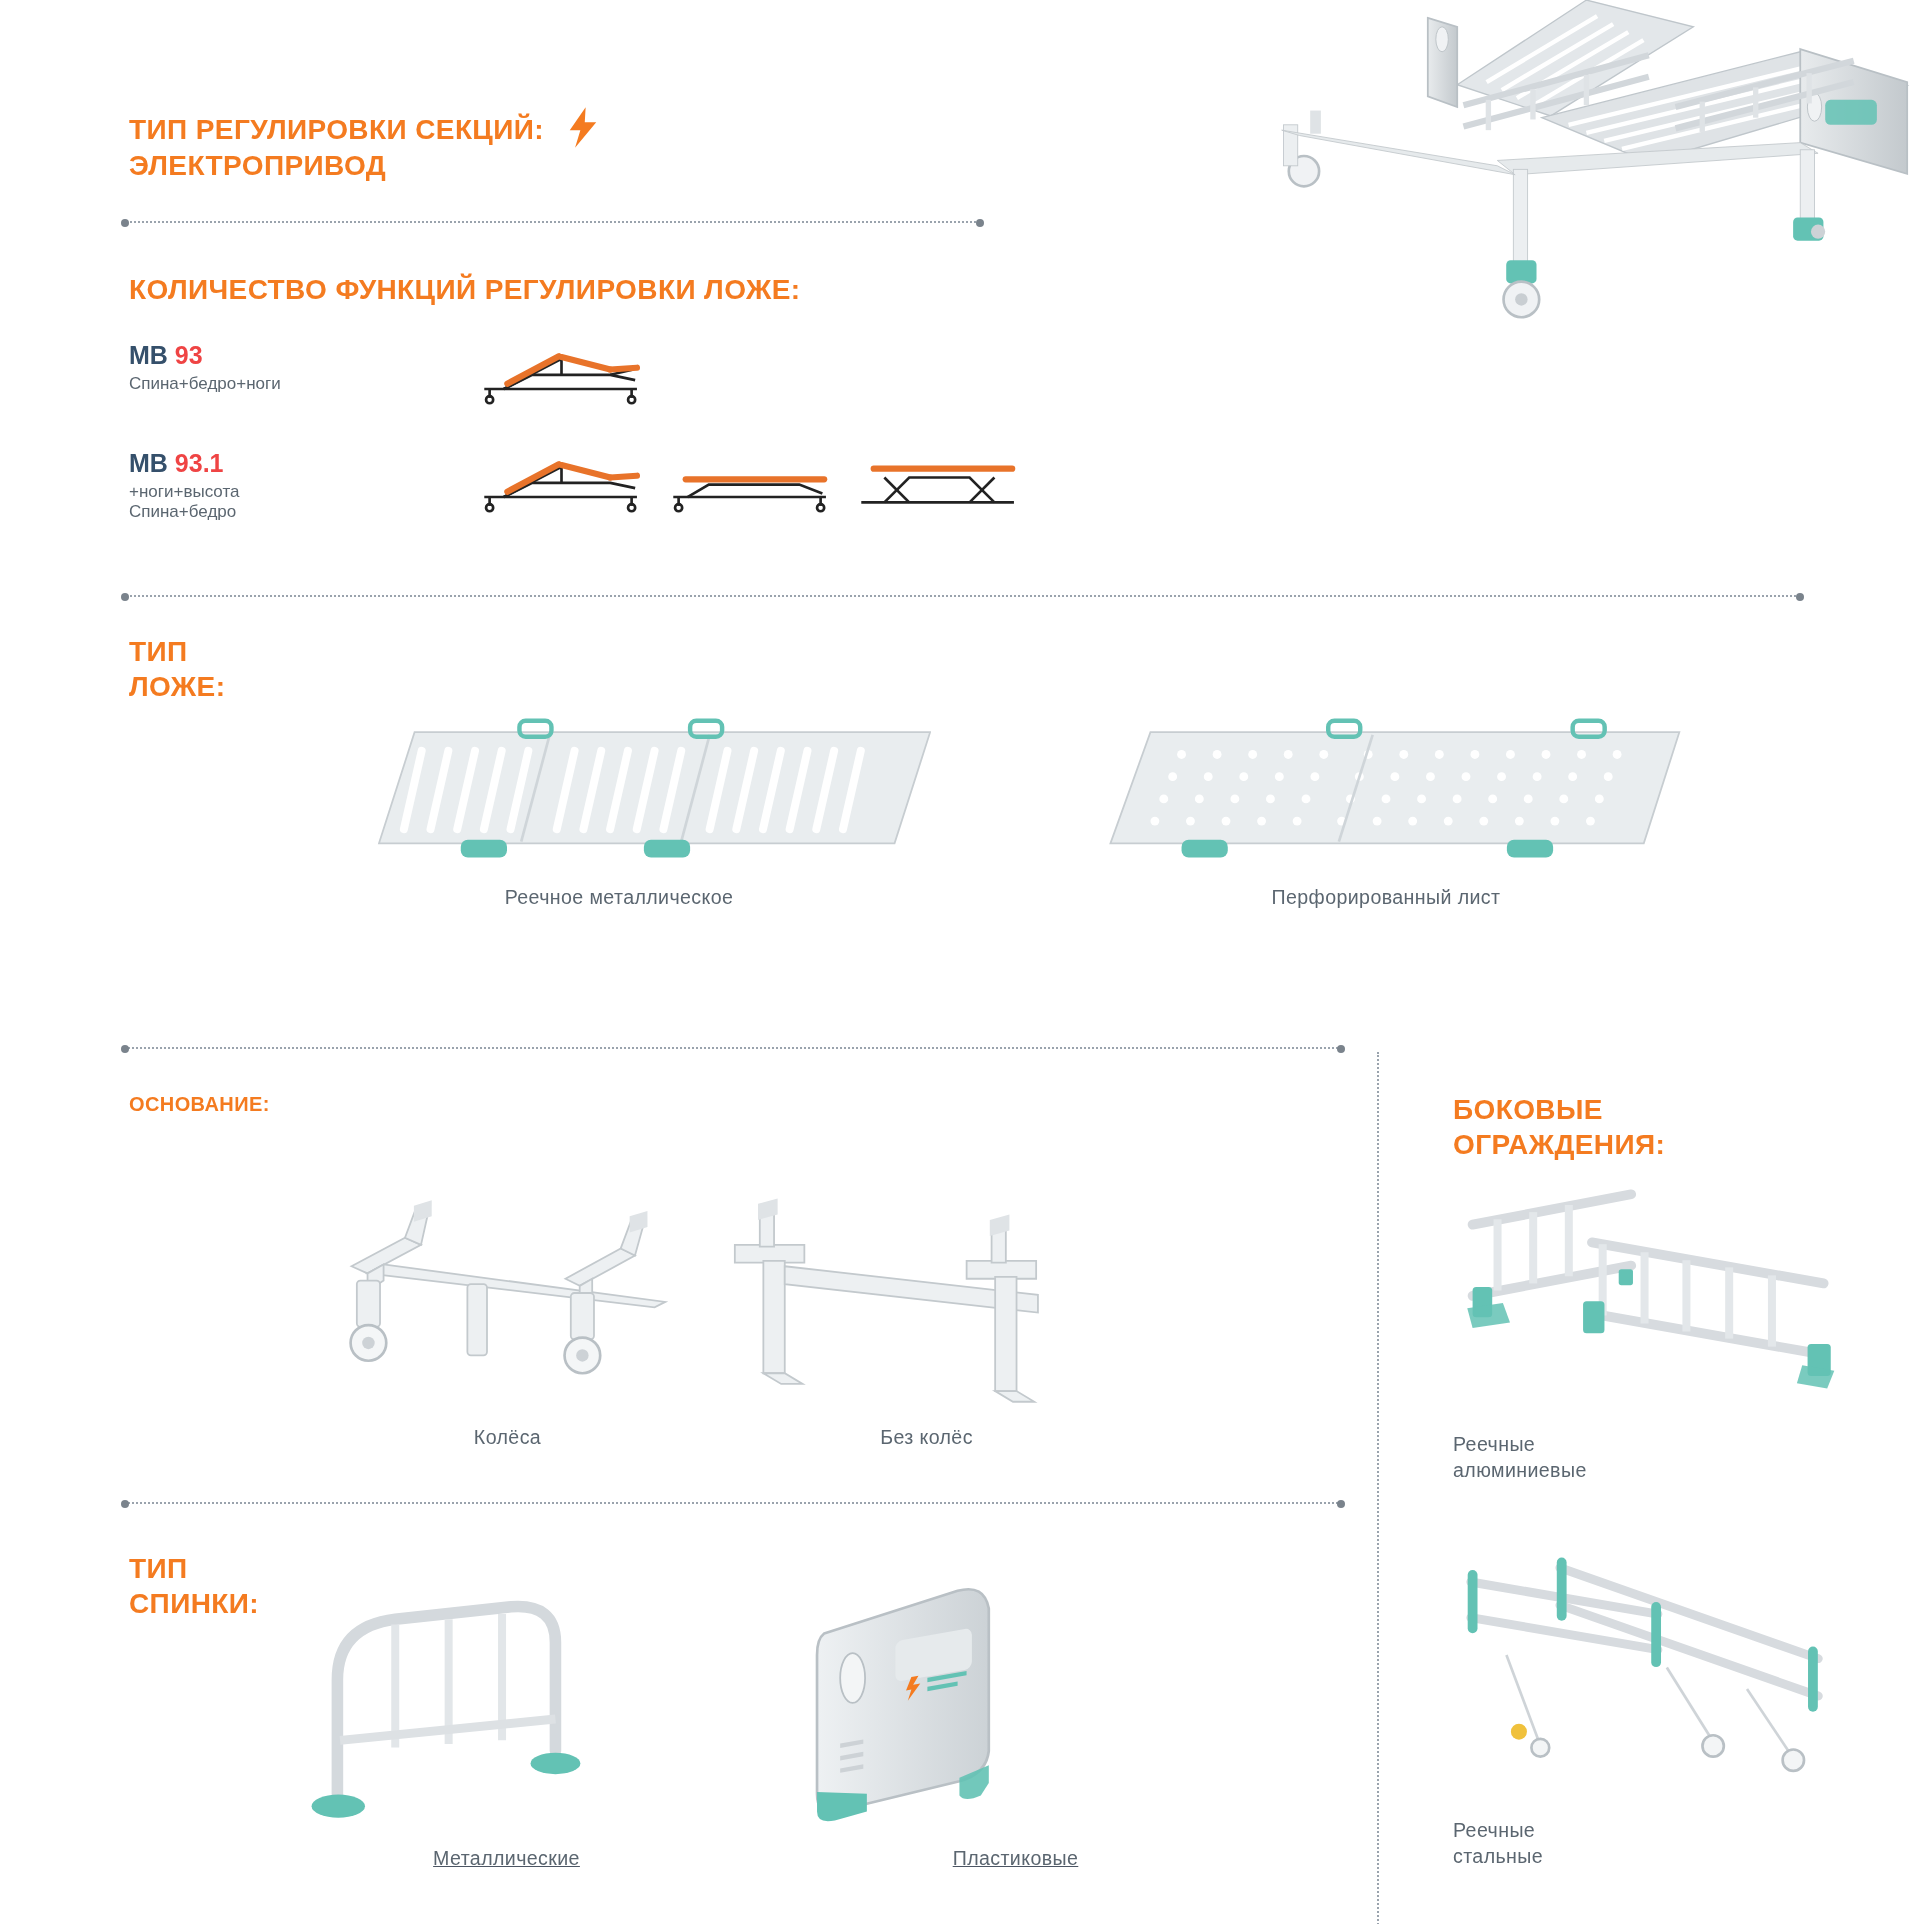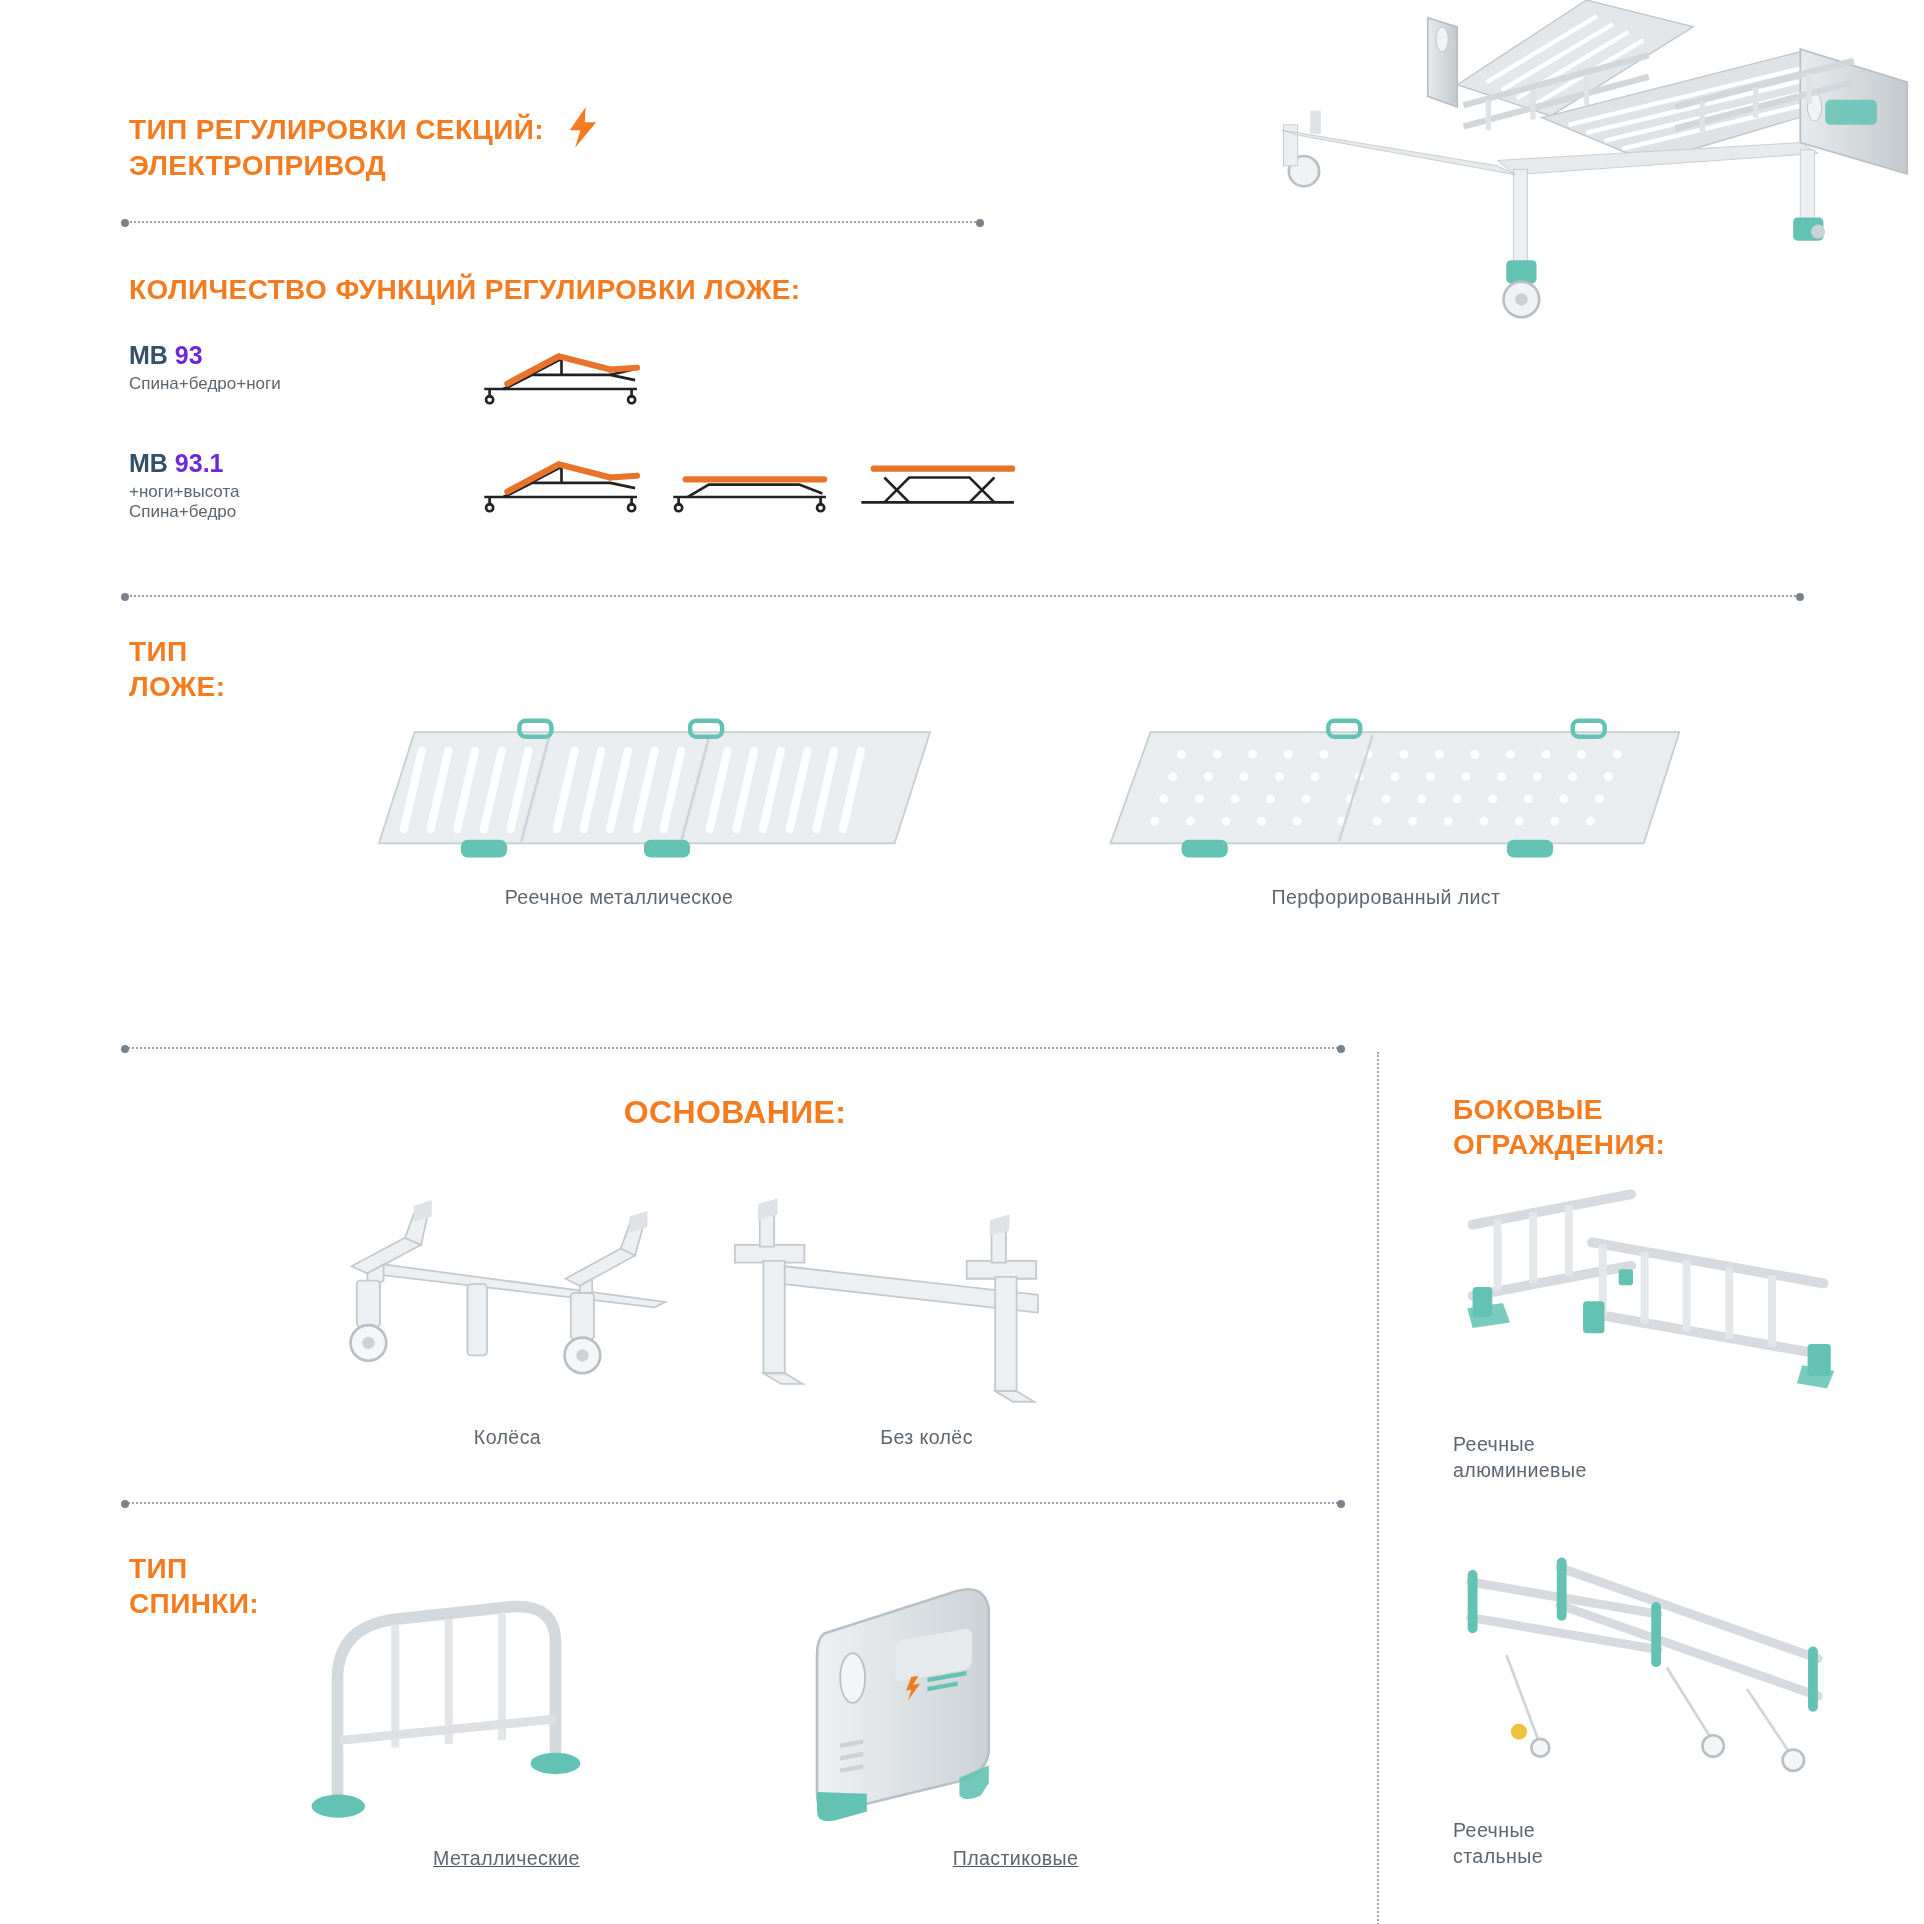--- a/index.html
+++ b/index.html
@@ -62,21 +62,21 @@
   .bolt svg { display:block; }
 
   #rule-1 { position: absolute; left: 125px; top: 221px; width: 855px; }
   .rule-cap { position: absolute; width: 8px; height: 8px; background: #7a838c; border-radius: 50%; top: -3.6px; }
 
   
   #functions-block { position: absolute; left: 129px; top: 272px; width: 980px; }
   #functions-block .hdr { font-size: 28px; margin-bottom: 34px; }
   .fn-row { position: relative; margin-bottom: 25px; }
   .fn-label { font-size: 25px; color: #35506b; font-weight: bold; }
-  .fn-label .model { color: #6d28d9; }
+  .fn-label .model { color: #ef4444; }
   .fn-sub { font-size: 17px; color: #5b6670; line-height: 1.2; margin-top: 3.6px; }
   .fn-icons { position: absolute; left: 348px; top: -7.1px; display: flex; gap: 19.6px; }
 
   #rule-2 { position: absolute; left: 125px; top: 595px; width: 1675px; }
 
   
   #surface-block { position: absolute; left: 129px; top: 634px; width: 1693px; }
   #surface-block .hdr { font-size: 28px; line-height: 1.25; }
   .surface-items {
     position: absolute;
@@ -86,21 +86,21 @@
   }
   .surface-item { width: 624px; }
   .surface-item .caption { margin-top: 12.5px; }
 
   
   #rule-3 { position: absolute; left: 125px; top: 1047px; width: 1216px; }
   #rule-vert { position: absolute; left: 1377px; top: 1052px; height: 873px; }
 
   
   #base-block { position: absolute; left: 129px; top: 1092px; width: 1212px; }
-  #base-block .hdr { font-size: 32px; text-align: center; }
+  #base-block .hdr { font-size: 20px; }
   .base-items { position: absolute; left: 169px; top: 76px; display: flex; }
   .base-item { width: 419px; }
   .base-item .caption { margin-top: 5.3px; }
 
   #rule-4 { position: absolute; left: 125px; top: 1502px; width: 1216px; }
 
   
   #board-block { position: absolute; left: 129px; top: 1551px; width: 1212px; }
   #board-block .hdr { font-size: 28px; line-height: 1.25; }
   .board-items { position: absolute; left: 159px; top: 22px; display: flex; gap: 72px; text-decoration: underline; }

